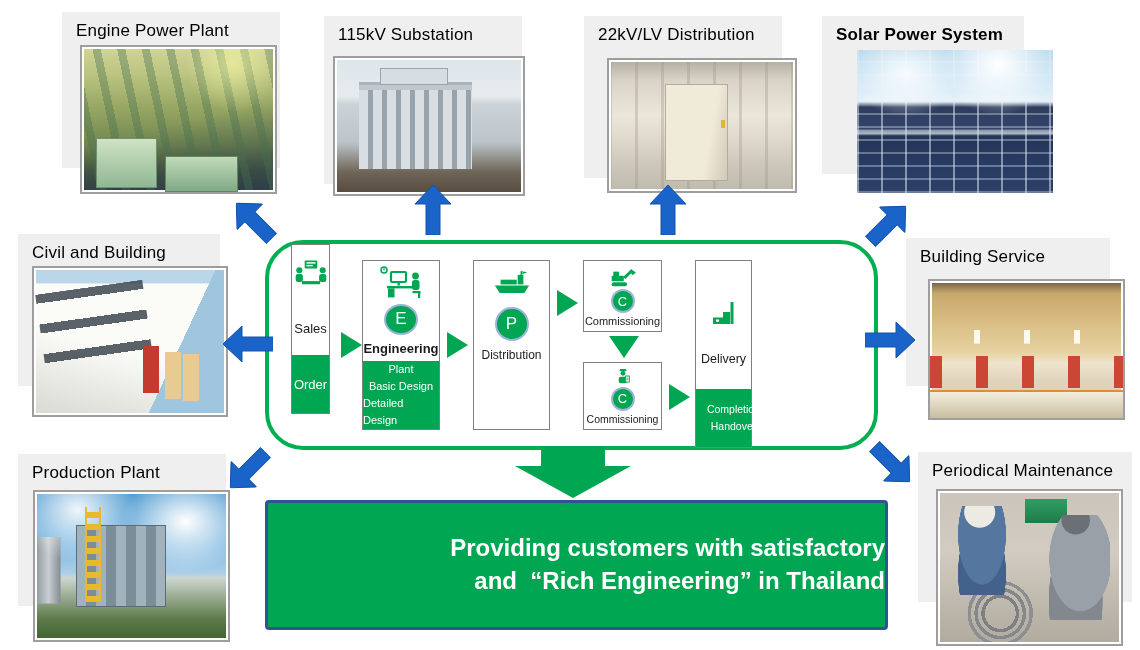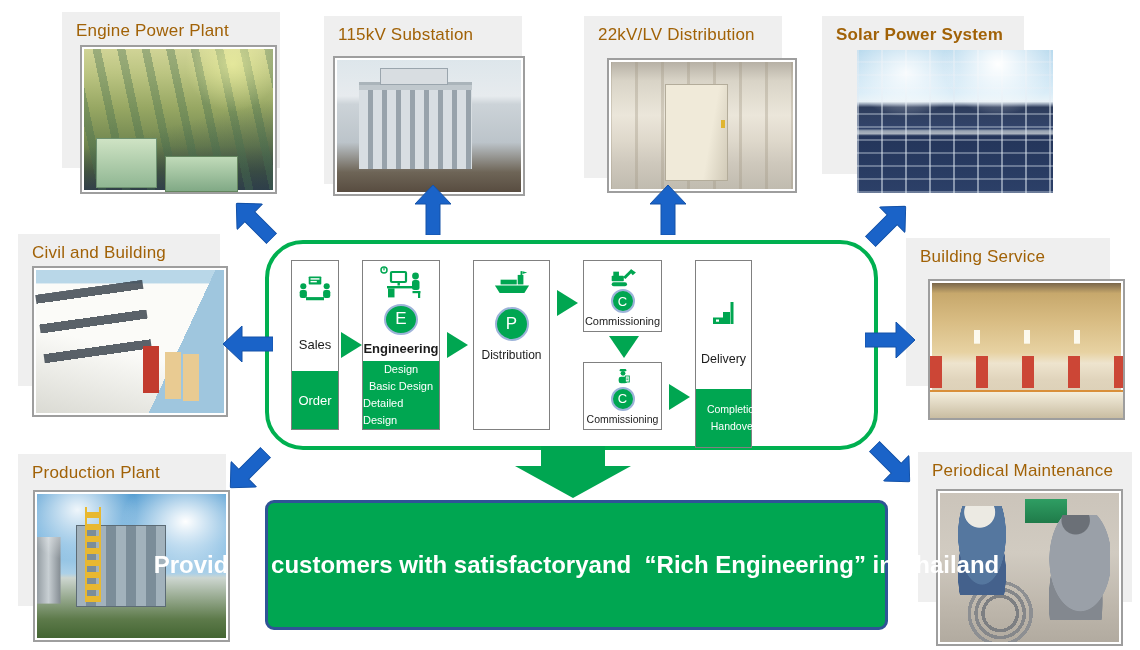--- a/index.html
+++ b/index.html
@@ -1,21 +1,21 @@
 <!DOCTYPE html>
 <html><head>
 <meta charset="utf-8">
 <style>
   html,body{margin:0;padding:0;background:#fff;}
   .canvas{position:relative;width:1140px;height:650px;background:#fff;overflow:hidden;
           font-family:"Liberation Sans",sans-serif;color:#1b1b1b;}
 
   
   .panel{position:absolute;background:#efefef;z-index:1;}
-  .svc-label{padding:9px 0 0 14px;font-size:17px;letter-spacing:.2px;color:#a16207;white-space:nowrap;}
+  .svc-label{padding:9px 0 0 14px;font-size:17px;letter-spacing:.2px;color:#000000;white-space:nowrap;}
   .svc-label.bold{font-weight:bold;}
   .photo{position:absolute;z-index:2;border:2px solid #9e9e9e;box-shadow:inset 0 0 0 2px #fff;}
   .photo.noframe{border:none;box-shadow:none;}
 
   
   .ph-engine{background:
     radial-gradient(circle at 78% 12%, rgba(255,255,170,.55), transparent 24%),
     repeating-linear-gradient(78deg, rgba(190,215,160,0) 0 16px, rgba(70,110,80,.38) 16px 24px),
     linear-gradient(165deg, rgba(120,150,90,0) 52%, rgba(40,60,75,.6)),
     linear-gradient(180deg,#d2d598 0%,#bcc582 18%,#97a763 42%,#6f854f 68%,#46573f 86%,#333f49 100%);}
@@ -108,22 +108,22 @@
   .tri-d{position:absolute;width:0;height:0;border-left:15px solid transparent;
          border-right:15px solid transparent;border-top:22px solid #00A651;}
   .icn{fill:#00A651;stroke:none;}
 
   
   .barrow{position:absolute;width:36px;height:50px;z-index:3;}
   .garrow{position:absolute;left:515px;top:446px;z-index:3;}
 
   
   .message{position:absolute;left:265px;top:500px;width:623px;height:130px;background:#00A651;
-           border:3px solid #2F5496;border-radius:9px;z-index:2;box-sizing:border-box;
-           display:flex;align-items:center;justify-content:center;}
+           border:3px solid #2F5496;border-radius:4px;z-index:2;box-sizing:border-box;
+           display:flex;flex-direction:column;align-items:flex-end;justify-content:center;}
   .message div{color:#fff;font-weight:bold;font-size:24px;line-height:1.36;text-align:center;white-space:pre;}
 </style>
 </head>
 <body>
 
 <div class="canvas">
 
   <div class="panel" style="left:62px;top:12px;width:218px;height:156px;">
     <div class="svc-label">Engine Power Plant</div>
   </div>
@@ -159,21 +159,21 @@
   </div>
   <div class="photo ph-parking" style="left:928px;top:279px;width:193px;height:137px;"></div>
 
   <div class="panel" style="left:918px;top:452px;width:214px;height:150px;">
     <div class="svc-label">Periodical Maintenance</div>
   </div>
   <div class="photo ph-maintenance" style="left:936px;top:489px;width:183px;height:153px;"></div>
 
   <div class="flow-wrap">
 
-    <div class="fbox" style="left:22px;top:16px;width:48px;height:170px;">
+    <div class="fbox" style="left:22px;top:0;width:39px;height:170px;">
       <div class="icon-block" style="height:56px;">
         <svg class="icn" width="36" height="30" viewBox="0 0 40 32">
           <rect x="13" y="2" width="14" height="9" rx="1"></rect>
           <rect x="15" y="4" width="10" height="1.6" fill="#fff"></rect>
           <rect x="15" y="7" width="7" height="1.6" fill="#fff"></rect>
           <circle cx="7" cy="13" r="3.4"></circle>
             <rect x="3" y="17" width="8" height="9" rx="2.5"></rect>
           <circle cx="33" cy="13" r="3.4"></circle>
             <rect x="29" y="17" width="8" height="9" rx="2.5"></rect>
           <rect x="10" y="25" width="20" height="3.5"></rect>
@@ -198,21 +198,21 @@
           <rect x="10" y="23.4" width="6.5" height="9" fill="#00A651"></rect>
           <circle cx="37.5" cy="11" r="3.4" fill="#00A651"></circle>
           <rect x="34" y="15" width="7.5" height="10" rx="2.5" fill="#00A651"></rect>
           <rect x="34.5" y="26" width="8" height="2.2" fill="#00A651"></rect>
           <rect x="40" y="28" width="2.2" height="5" fill="#00A651"></rect>
         </svg>
       </div>
       <div class="badge big">E</div>
       <div class="fname" style="height:24px;line-height:24px;font-weight:bold;">Engineering</div>
       <div class="ffoot" style="flex:1;font-size:11px;line-height:1.55;">
-        <div>Design</div>
+        <div>Plant</div>
         <div>Basic Design</div>
         <div>Detailed Design</div>
       </div>
     </div>
 
     <div class="fbox" style="left:204px;top:16px;width:77px;height:170px;">
       <div class="icon-block" style="height:44px;">
         <svg class="icn" width="38" height="26" viewBox="0 0 40 27">
           <polygon points="2,16 38,16 33,24 7,24"></polygon>
           <rect x="8" y="10" width="17" height="5"></rect>

